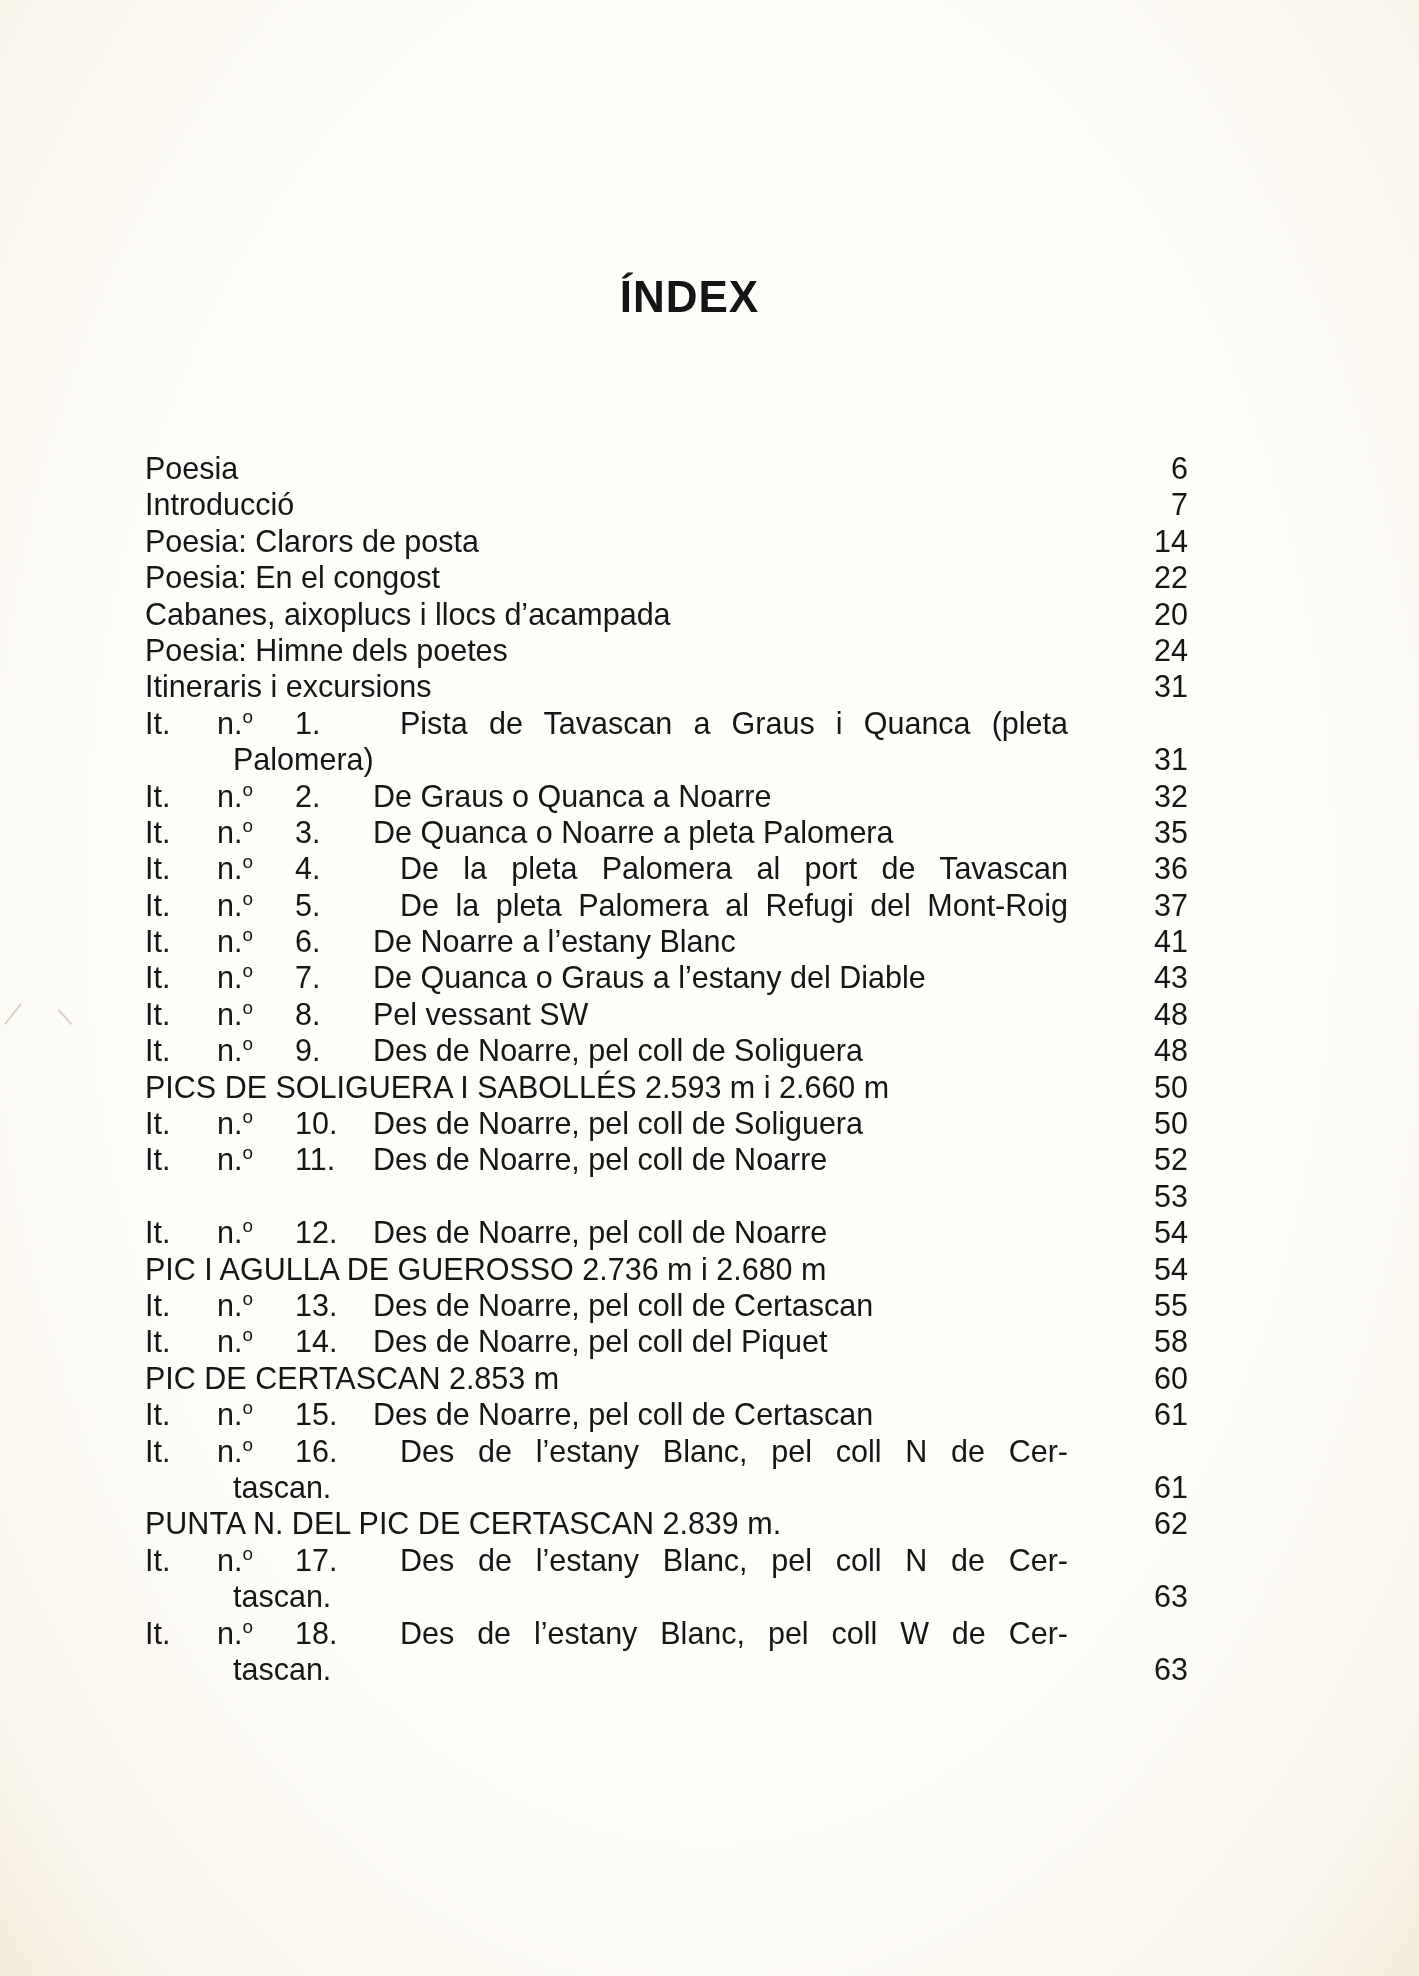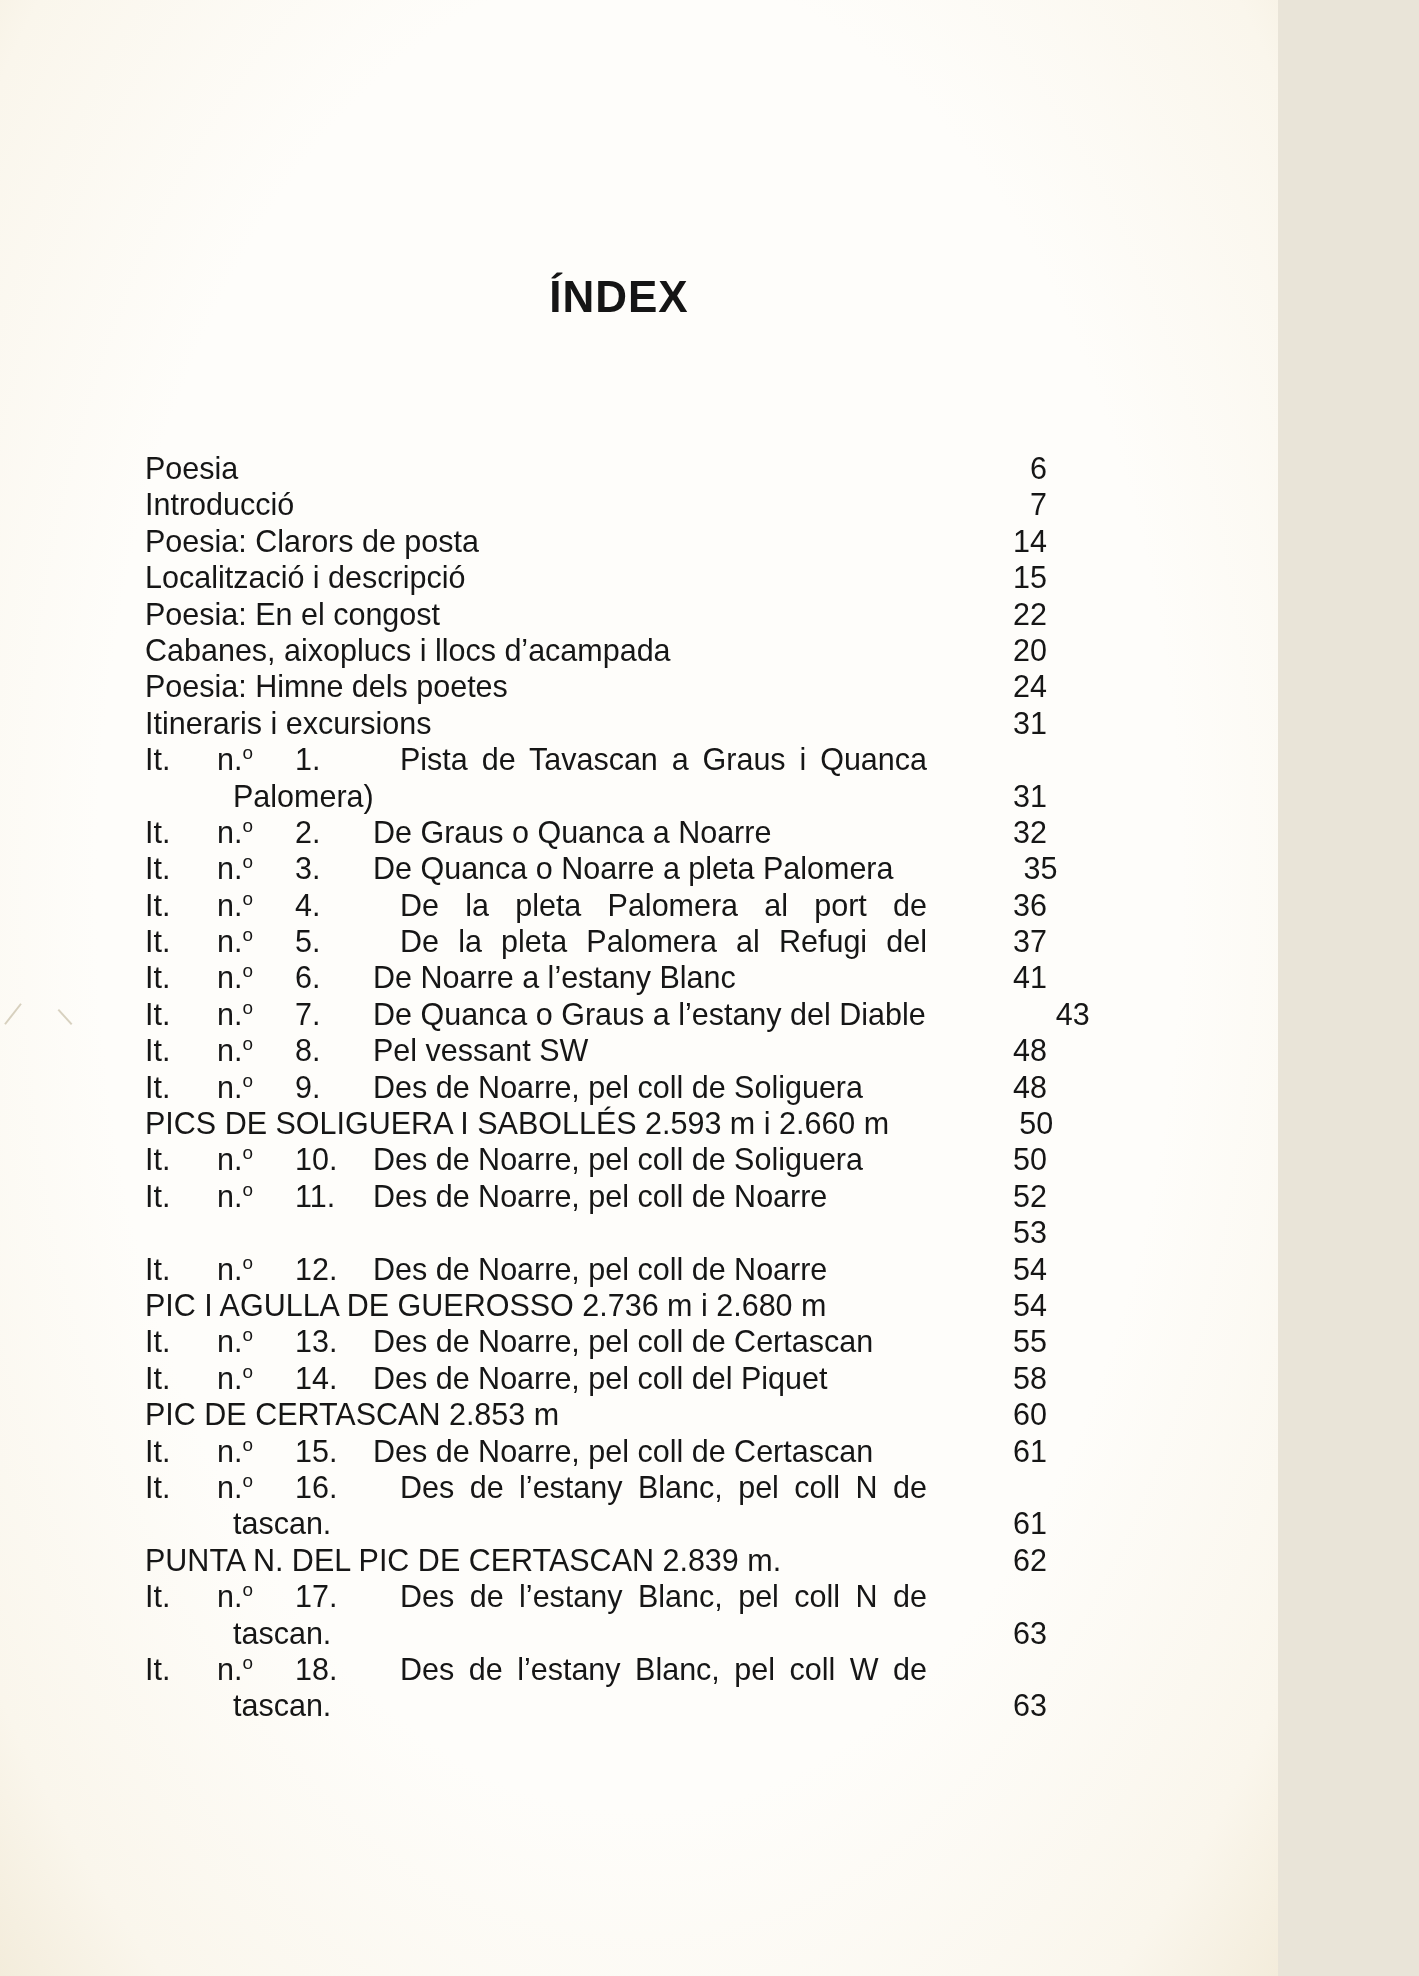--- a/index.html
+++ b/index.html
@@ -3,21 +3,21 @@
 <meta charset="utf-8">
 <style>
   html,body{margin:0;padding:0;}
   body{
     width:1419px;height:1976px;
     font-family:"Liberation Sans","DejaVu Sans",sans-serif;
     background:#e9e4d8;
   }
   .page{
     position:relative;
-    width:1278px;height:1976px;
+    width:1419px;height:1976px;
     background:
       radial-gradient(ellipse at 50% 45%, #fefdfa 60%, #faf6ec 88%, #f3ecdb 100%);
     color:#1b1b1b;
     overflow:hidden;
   }
   .title{
     position:absolute;
     top:272px;left:160px;right:200px;
     text-align:center;
     font-size:44px;
@@ -100,25 +100,20 @@
         <span class="entry-text">Introducció</span>
         <span class="leader"></span>
         <span class="page-num">7</span>
       </div>
       <div class="row">
         <span class="entry-text">Poesia: Clarors de posta</span>
         <span class="leader"></span>
         <span class="page-num">14</span>
       </div>
       <div class="row">
-        <span class="entry-text">Localització i descripció</span>
-        <span class="leader"></span>
-        <span class="page-num">15</span>
-      </div>
-      <div class="row">
         <span class="entry-text">Poesia: En el congost</span>
         <span class="leader"></span>
         <span class="page-num">22</span>
       </div>
       <div class="row">
         <span class="entry-text">Cabanes, aixoplucs i llocs d’acampada</span>
         <span class="leader"></span>
         <span class="page-num">20</span>
       </div>
       <div class="row">

